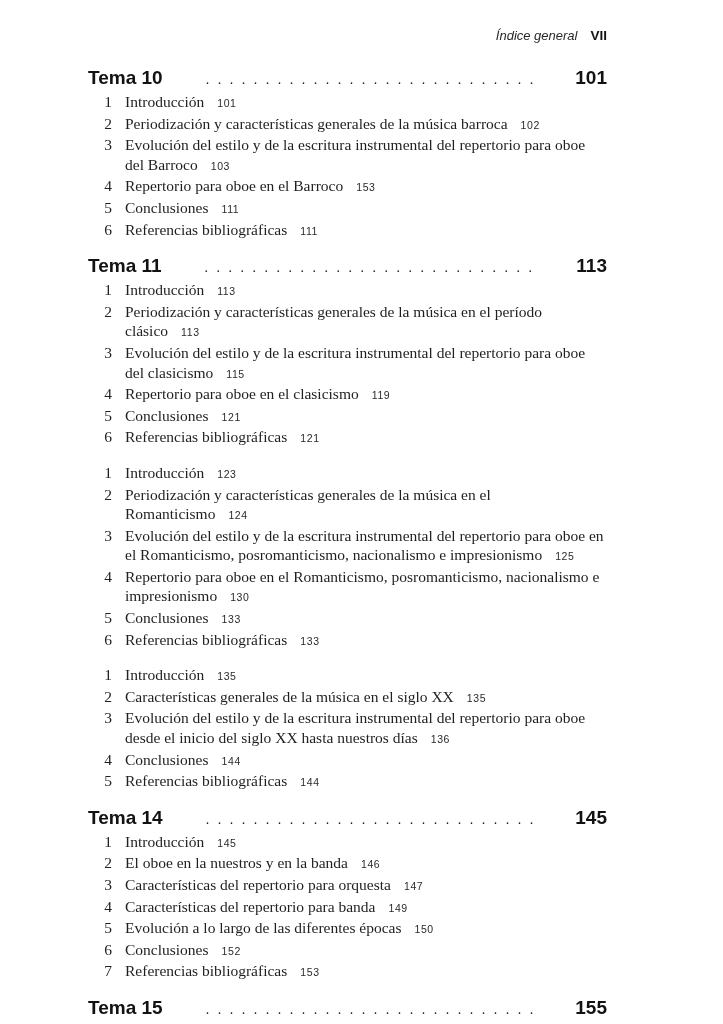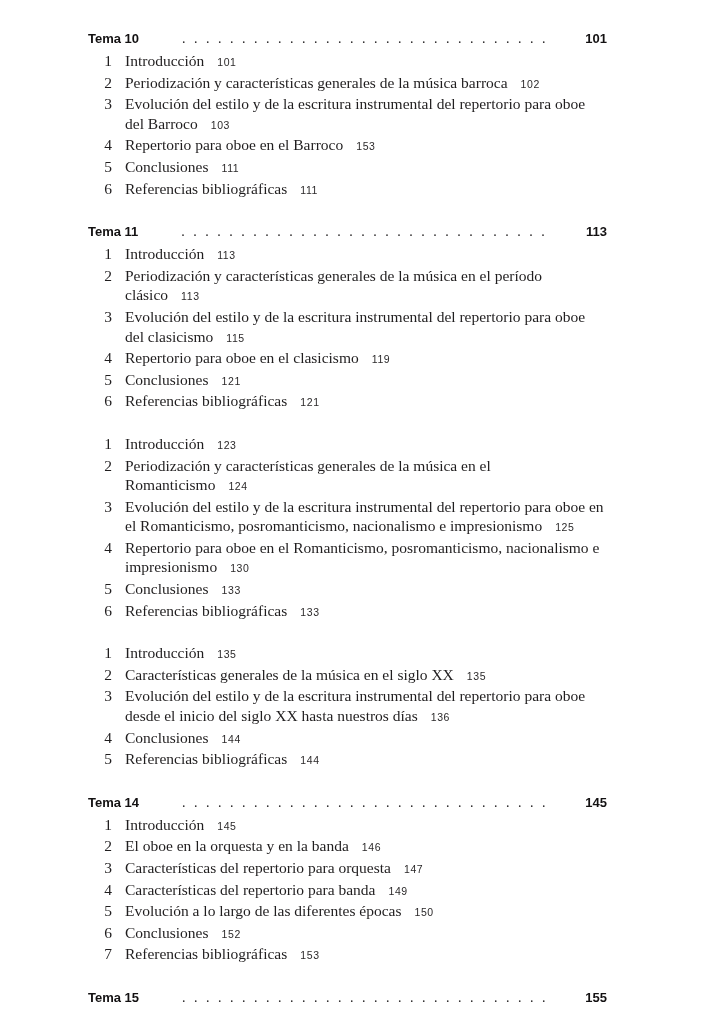--- a/index.html
+++ b/index.html
@@ -31,30 +31,30 @@
     font-size: 13px;
     color: #2a2829;
   }
   .running-header .rh-page {
     font-weight: bold;
     font-size: 13.5px;
     color: #151314;
   }
   
   .toc-section {
-    margin-top: 21px;
+    margin-top: 14px;
     margin-bottom: 9px;
   }
   .toc-section:first-of-type { margin-top: 0; }
   .sec-head {
     display: flex;
     align-items: baseline;
     font-family: "Liberation Sans", "DejaVu Sans", sans-serif;
     font-weight: bold;
-    font-size: 13px;
+    font-size: 19px;
     line-height: 21px;
     color: #131112;
     margin-bottom: 2px;
     gap: 34px;
   }
   .sec-title { white-space: nowrap; }
   .leader {
     flex: 1 1 auto;
     overflow: hidden;
     white-space: nowrap;
@@ -94,20 +94,24 @@
     letter-spacing: 0.6px;
     color: #2b292a;
     margin-left: 13px;
   }
 </style>
 </head>
 <body>
 
 <div class="page">
 
+  <div class="running-header">
+    <span class="rh-title">Índice general</span>
+    <span class="rh-page">VII</span>
+  </div>
 
   <main>
     <section class="toc-section">
       <div class="sec-head">
         <span class="sec-title">Tema 10</span>
         <span class="leader"></span>
         <span class="sec-page">101</span>
       </div>
       <ol class="items">
     <li class="item">
@@ -251,21 +255,21 @@
         <span class="sec-page">145</span>
       </div>
       <ol class="items">
     <li class="item">
       <span class="item-num">1</span>
       <span class="item-body"><span class="item-title">Introducción</span><span class="item-page">145</span></span>
     </li>
 
     <li class="item">
       <span class="item-num">2</span>
-      <span class="item-body"><span class="item-title">El oboe en la orquesta y en la banda</span><span class="item-page">146</span></span>
+      <span class="item-body"><span class="item-title">El oboe en la nuestros y en la banda</span><span class="item-page">146</span></span>
     </li>
 
     <li class="item">
       <span class="item-num">3</span>
       <span class="item-body"><span class="item-title">Características del repertorio para orquesta</span><span class="item-page">147</span></span>
     </li>
 
     <li class="item">
       <span class="item-num">4</span>
       <span class="item-body"><span class="item-title">Características del repertorio para banda</span><span class="item-page">149</span></span>

